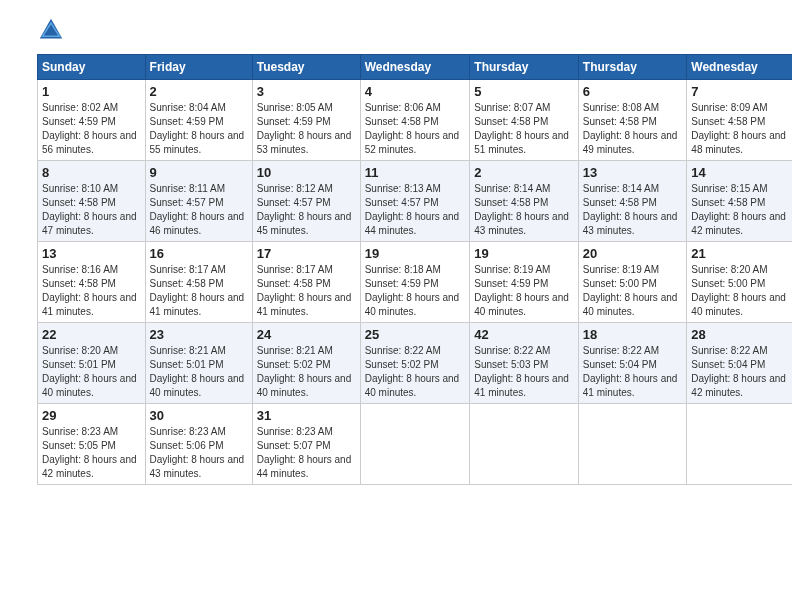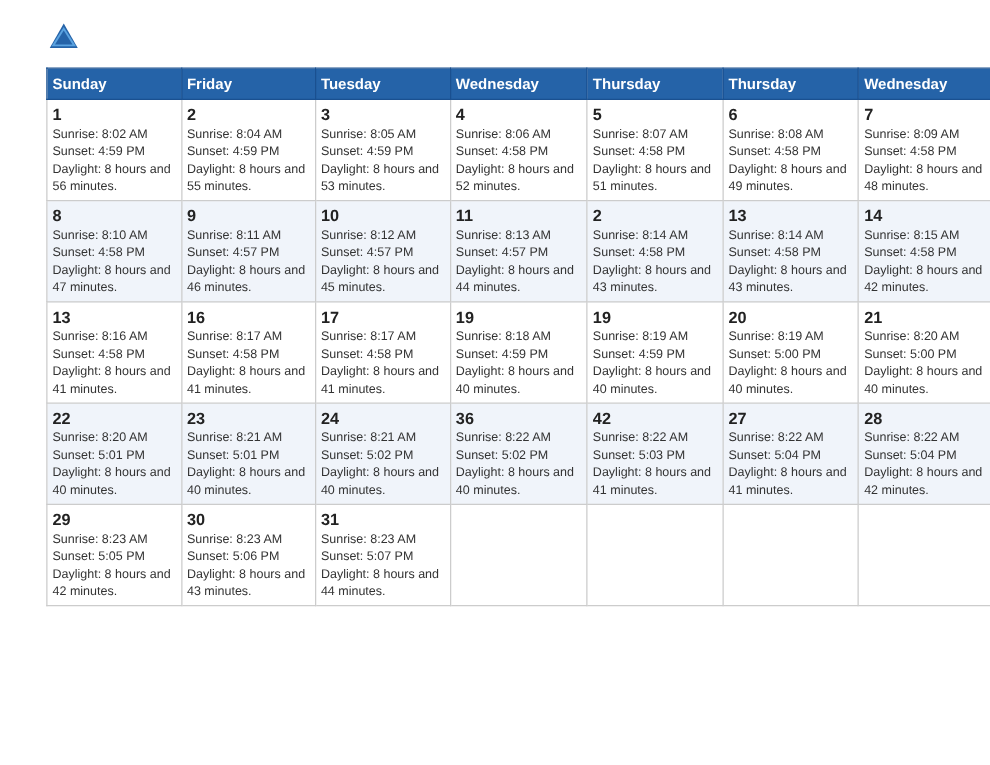--- a/index.html
+++ b/index.html
@@ -315,37 +315,37 @@
       </td>
           <td>
         <span class="day-number">24</span>
         <div class="day-info">
           Sunrise: 8:21 AM<br>
           Sunset: 5:02 PM<br>
           Daylight: 8 hours and 40 minutes.
         </div>
       </td>
           <td>
-        <span class="day-number">36</span>
+        <span class="day-number">25</span>
         <div class="day-info">
           Sunrise: 8:22 AM<br>
           Sunset: 5:02 PM<br>
           Daylight: 8 hours and 40 minutes.
         </div>
       </td>
           <td>
         <span class="day-number">42</span>
         <div class="day-info">
           Sunrise: 8:22 AM<br>
           Sunset: 5:03 PM<br>
           Daylight: 8 hours and 41 minutes.
         </div>
       </td>
           <td>
-        <span class="day-number">27</span>
+        <span class="day-number">18</span>
         <div class="day-info">
           Sunrise: 8:22 AM<br>
           Sunset: 5:04 PM<br>
           Daylight: 8 hours and 41 minutes.
         </div>
       </td>
           <td>
         <span class="day-number">28</span>
         <div class="day-info">
           Sunrise: 8:22 AM<br>

